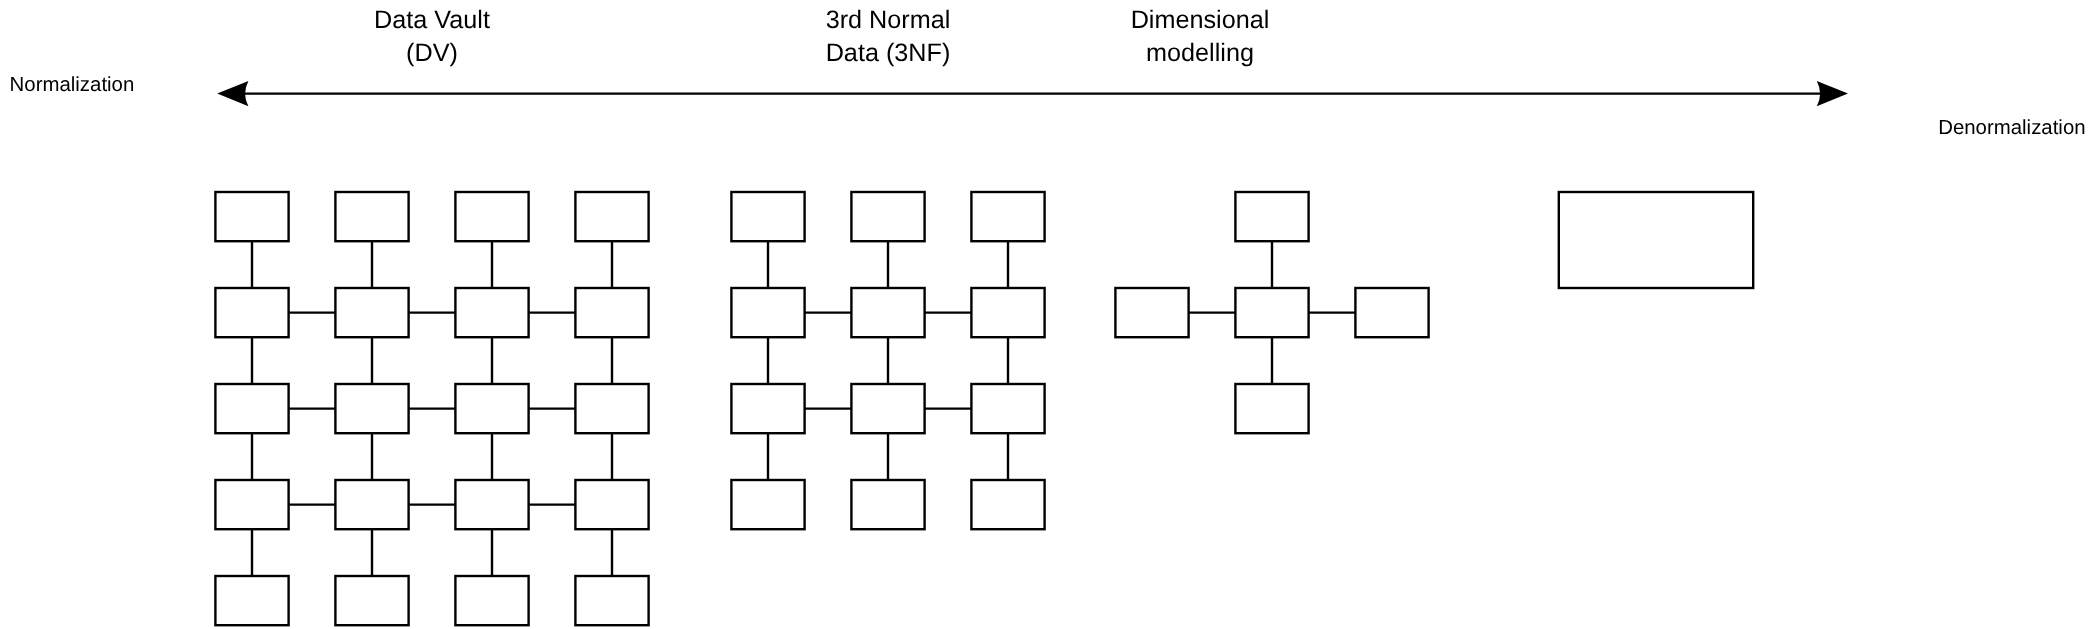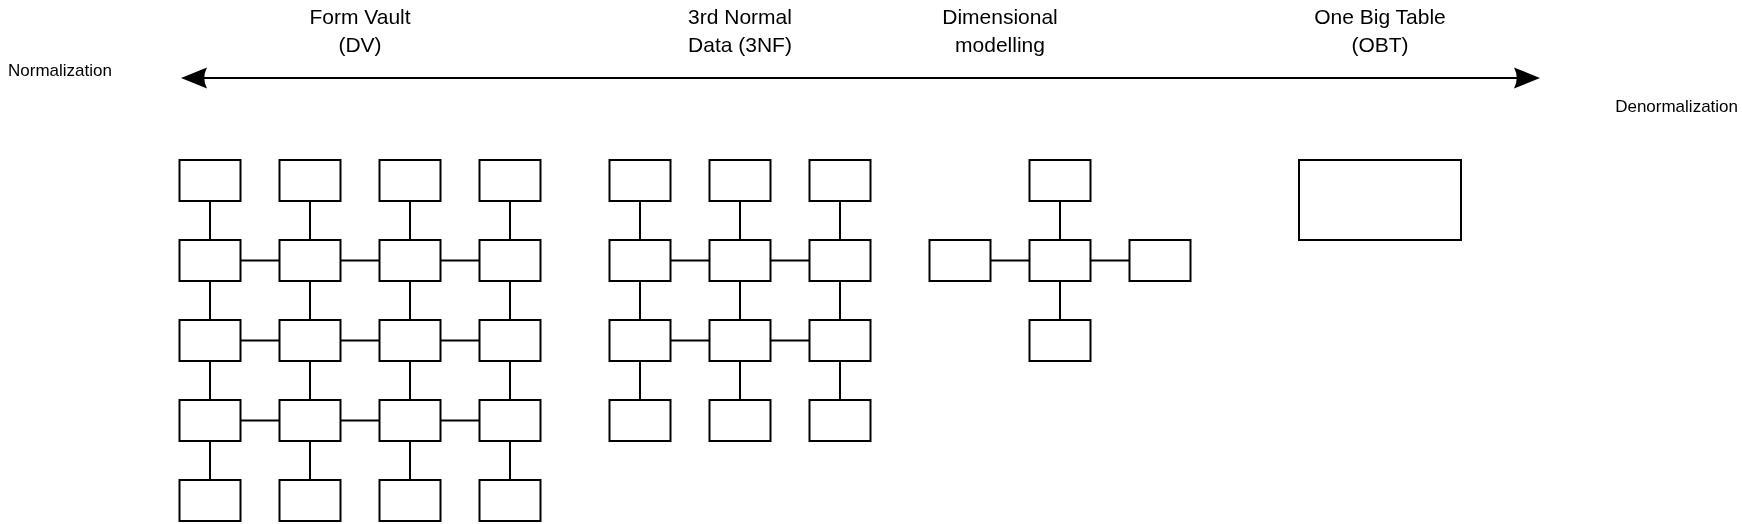--- a/index.html
+++ b/index.html
@@ -41,34 +41,30 @@
 </head>
 <body>
 
 <div class="canvas">
 
   <div class="axis-label left">Normalization</div>
 
   <div class="axis-label right">Denormalization</div>
 
   <div class="spectrum-label" id="lbl-0" style="left: 360px;">
-    <span>Form Vault</span>
+    <span>Data Vault</span>
     <span>(DV)</span>
   </div>
   <div class="spectrum-label" id="lbl-1" style="left: 740px;">
     <span>3rd Normal</span>
     <span>Data (3NF)</span>
   </div>
   <div class="spectrum-label" id="lbl-2" style="left: 1000px;">
     <span>Dimensional</span>
     <span>modelling</span>
-  </div>
-  <div class="spectrum-label" id="lbl-3" style="left: 1380px;">
-    <span>One Big Table</span>
-    <span>(OBT)</span>
   </div>
 
   <svg id="diagram-svg" width="1742" height="524" viewBox="0 0 1742 524">
     <g>
       <line x1="203" y1="78" x2="1518" y2="78" stroke="#000000" stroke-width="2"></line>
       <path d="M181,78 L207,67.5 Q201.5,78 207,88.5 Z" fill="#000000"></path>
       <path d="M1540,78 L1514,67.5 Q1519.5,78 1514,88.5 Z" fill="#000000"></path>
     </g>
     <g id="schemas">
         <line x1="210" y1="201" x2="210" y2="240" stroke="#000000" stroke-width="2"></line>

